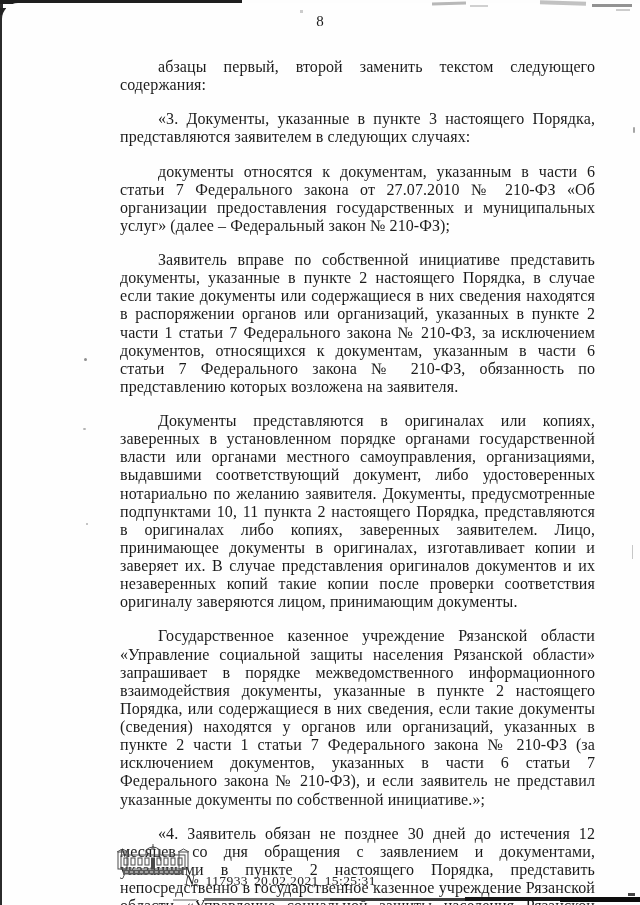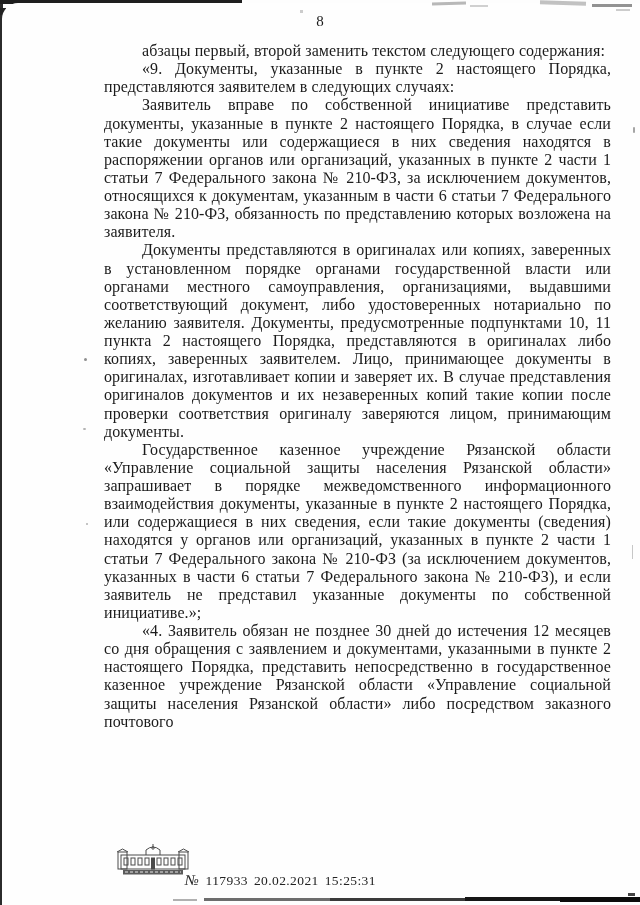--- a/index.html
+++ b/index.html
@@ -67,21 +67,21 @@
     position: absolute; z-index: 3;
     left: 104px; top: 42px;
     width: 507px;
     font-size: 16px;
     line-height: 18.13px;
     text-align: justify;
     color: #1b1b1b;
     letter-spacing: 0.1px;
   }
   .text-block p {
-    margin: 0;
+    margin: 16px;
     padding: 0;
     text-indent: 38px;
   }
   .text-block p.justify-last {
     text-align-last: justify;
   }
 
   .stamp-wrap {
     position: absolute; z-index: 3;
     left: 115px; top: 843px;
@@ -129,21 +129,22 @@
   <div class="speck s1"></div>
   <div class="speck s2"></div>
   <div class="speck s3"></div>
   <div class="speck s4"></div>
   <div class="speck s5"></div>
 
   <div class="page-number">8</div>
 
   <div class="text-block">
     <p>абзацы первый, второй заменить текстом следующего содержания:</p>
-    <p>«9. Документы, указанные в пункте 2 настоящего Порядка, представляются заявителем в следующих случаях:</p>
+    <p>«3. Документы, указанные в пункте 3 настоящего Порядка, представляются заявителем в следующих случаях:</p>
+    <p>документы относятся к документам, указанным в части 6 статьи 7 Федерального закона от 27.07.2010 № 210-ФЗ «Об организации предоставления государственных и муниципальных услуг» (далее – Федеральный закон № 210-ФЗ);</p>
     <p>Заявитель вправе по собственной инициативе представить документы, указанные в пункте 2 настоящего Порядка, в случае если такие документы или содержащиеся в них сведения находятся в распоряжении органов или организаций, указанных в пункте 2 части 1 статьи 7 Федерального закона № 210-ФЗ, за исключением документов, относящихся к документам, указанным в части 6 статьи 7 Федерального закона № 210-ФЗ, обязанность по представлению которых возложена на заявителя.</p>
     <p>Документы представляются в оригиналах или копиях, заверенных в установленном порядке органами государственной власти или органами местного самоуправления, организациями, выдавшими соответствующий документ, либо удостоверенных нотариально по желанию заявителя. Документы, предусмотренные подпунктами 10, 11 пункта 2 настоящего Порядка, представляются в оригиналах либо копиях, заверенных заявителем. Лицо, принимающее документы в оригиналах, изготавливает копии и заверяет их. В случае представления оригиналов документов и их незаверенных копий такие копии после проверки соответствия оригиналу заверяются лицом, принимающим документы.</p>
     <p>Государственное казенное учреждение Рязанской области «Управление социальной защиты населения Рязанской области» запрашивает в порядке межведомственного информационного взаимодействия документы, указанные в пункте 2 настоящего Порядка, или содержащиеся в них сведения, если такие документы (сведения) находятся у органов или организаций, указанных в пункте 2 части 1 статьи 7 Федерального закона № 210-ФЗ (за исключением документов, указанных в части 6 статьи 7 Федерального закона № 210-ФЗ), и если заявитель не представил указанные документы по собственной инициативе.»;</p>
     <p class="justify-last">«4. Заявитель обязан не позднее 30 дней до истечения 12 месяцев со дня обращения с заявлением и документами, указанными в пункте 2 настоящего Порядка, представить непосредственно в государственное казенное учреждение Рязанской области «Управление социальной защиты населения Рязанской области» либо посредством заказного почтового</p>
   </div>
 
   <div class="stamp-wrap">
     <svg class="stamp-icon" width="76" height="34" viewBox="0 0 76 34" fill="none" stroke="#4a4a4a" stroke-width="1">
 
       <path d="M31 12 L31 7 Q38 1 45 7 L45 12"></path>

